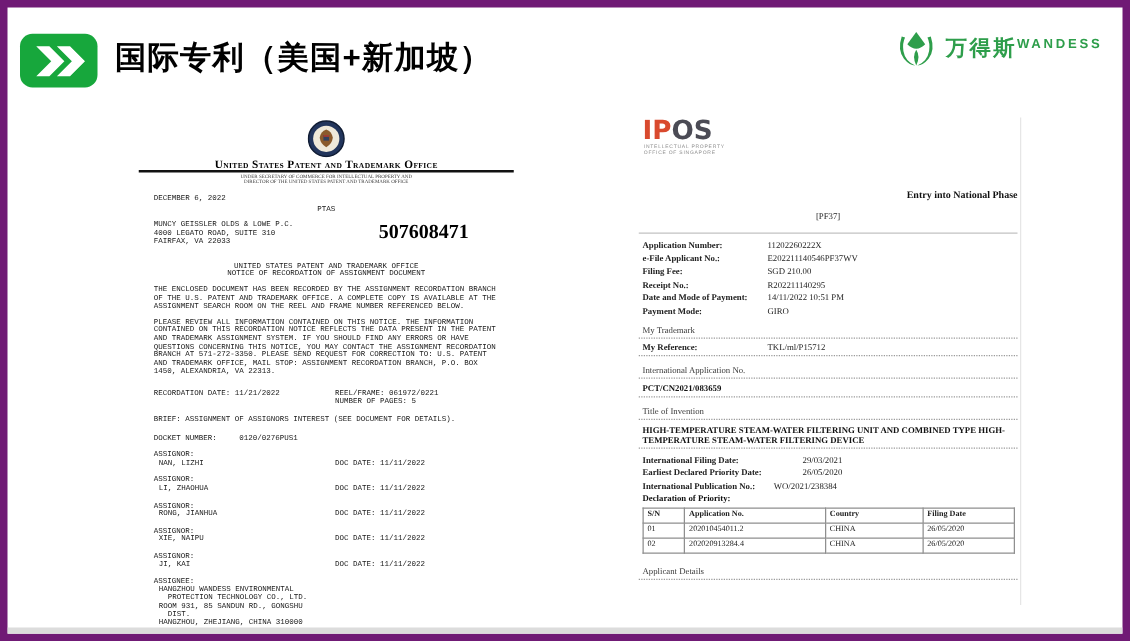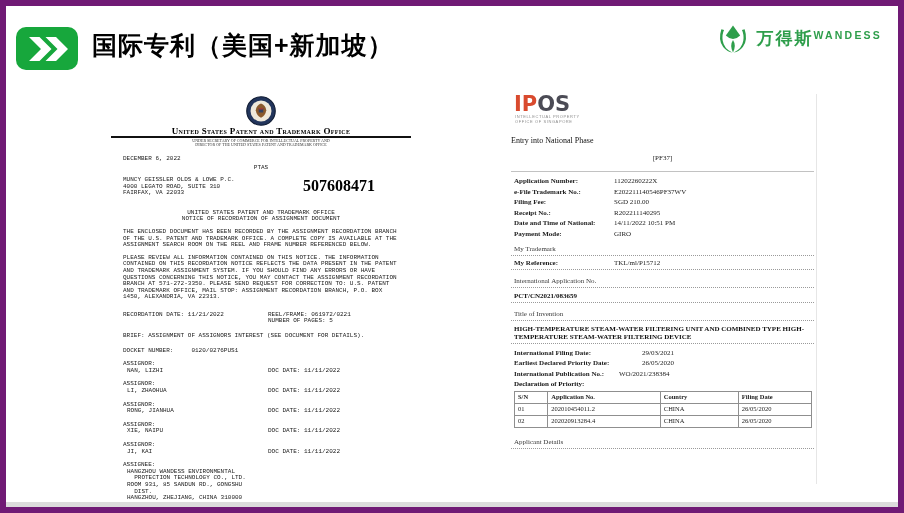--- a/index.html
+++ b/index.html
@@ -48,21 +48,21 @@
 
   
   .sgdoc{position:absolute;left:505px;top:88px;width:306px;height:390px;
          font-family:"Liberation Serif",serif;font-size:7px;line-height:8px;color:#222;
          border-right:1px solid #e6e6e6;padding-right:2px;box-sizing:border-box;}
   .ipos-logo{margin-left:3px;font-family:"DejaVu Sans",sans-serif;font-weight:900;
              font-size:21px;line-height:20px;letter-spacing:0;}
   .ipos-red{color:#d94a2e;} .ipos-dark{color:#4b4b55;}
   .ipos-sub{margin-left:4px;font-family:"Liberation Sans",sans-serif;font-size:4px;
             line-height:5px;color:#8d8d8d;letter-spacing:.6px;}
-  .sg-title{text-align:left;font-weight:normal;font-size:8px;margin-top:13px;color:#111;}
+  .sg-title{text-align:right;font-weight:bold;font-size:8px;margin-top:28px;color:#111;}
   .sg-code{text-align:center;font-size:7px;margin-top:9px;}
   .hline{border-top:1px solid #c2c2c2;margin-top:9px;}
   .dotline{border-top:1px dotted #9a9a9a;margin-top:2px;}
   .fields{margin-top:5px;padding-left:3px;}
   .frow{display:flex;margin-top:2.6px;}
   .flabel{width:100px;font-weight:bold;}
   .fvalue{}
   .sect{margin-top:7px;padding-left:3px;color:#3a3a3a;}
   .sg-bold{font-weight:bold;padding-left:3px;margin-top:4px;color:#111;}
   .sg-invention{font-weight:bold;padding-left:3px;margin-top:4px;width:296px;color:#111;}
@@ -204,33 +204,33 @@
     <div class="sg-title">Entry into National Phase</div>
     <div class="sg-code">[PF37]</div>
     <div class="hline"></div>
 
     <div class="fields">
       <div class="frow">
         <span class="flabel">Application Number:</span>
         <span class="fvalue">11202260222X</span>
       </div>
       <div class="frow">
-        <span class="flabel">e-File Trademark No.:</span>
+        <span class="flabel">e-File Applicant No.:</span>
         <span class="fvalue">E202211140546PF37WV</span>
       </div>
       <div class="frow">
         <span class="flabel">Filing Fee:</span>
         <span class="fvalue">SGD 210.00</span>
       </div>
       <div class="frow">
         <span class="flabel">Receipt No.:</span>
         <span class="fvalue">R202211140295</span>
       </div>
       <div class="frow">
-        <span class="flabel">Date and Time of National:</span>
+        <span class="flabel">Date and Mode of Payment:</span>
         <span class="fvalue">14/11/2022 10:51 PM</span>
       </div>
       <div class="frow">
         <span class="flabel">Payment Mode:</span>
         <span class="fvalue">GIRO</span>
       </div>
     </div>
 
     <div class="sect">My Trademark</div>
     <div class="dotline"></div>

